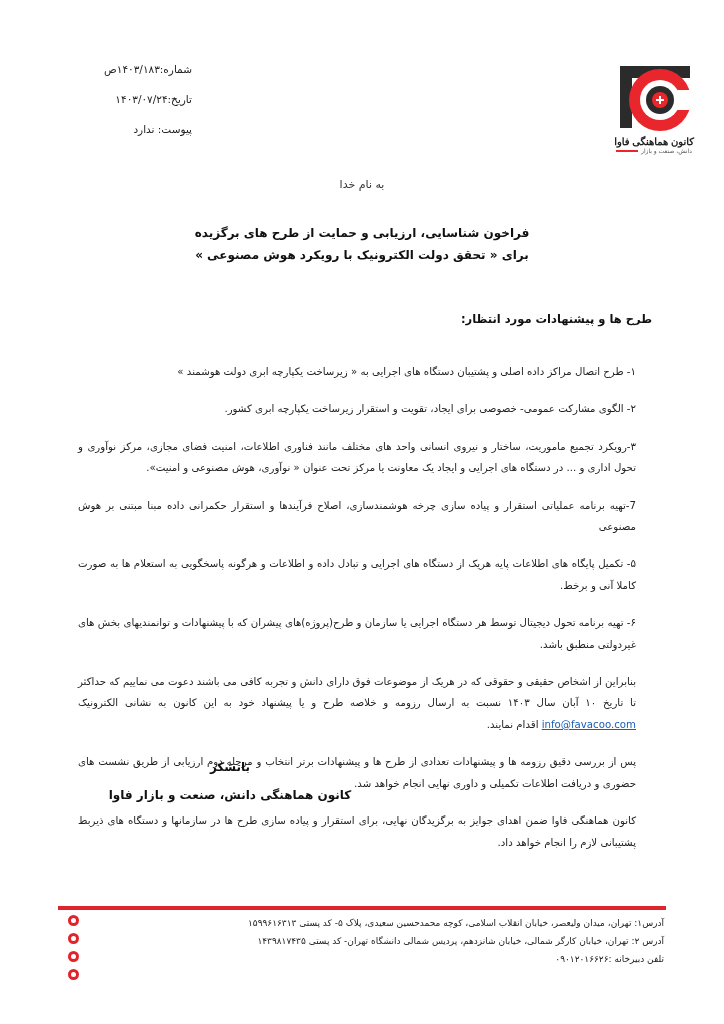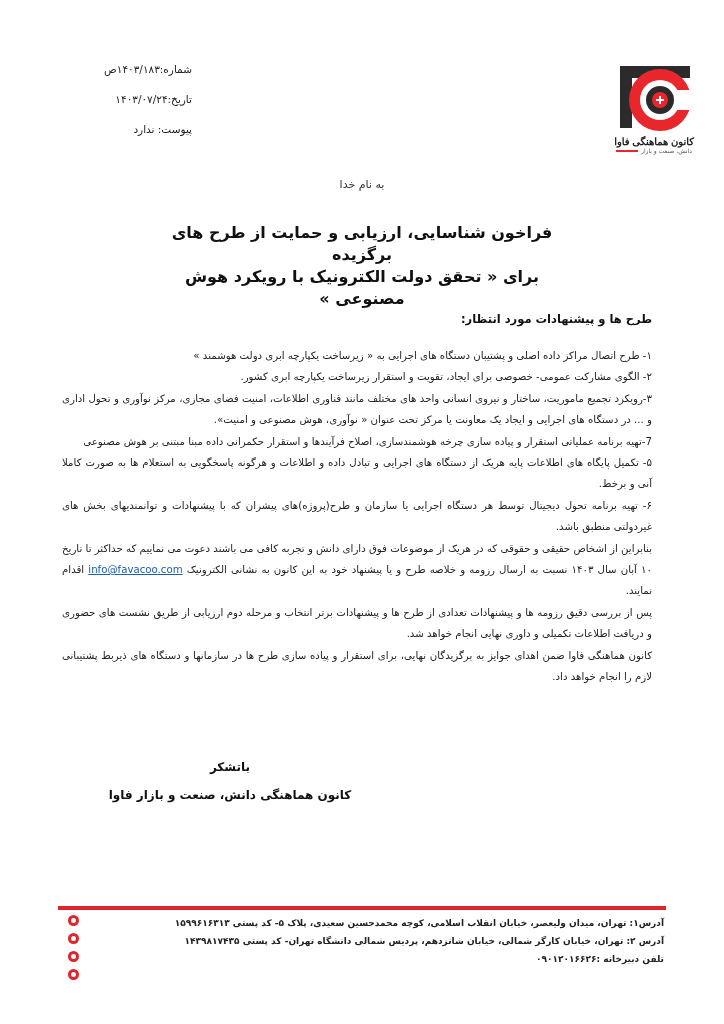--- a/index.html
+++ b/index.html
@@ -9,34 +9,34 @@
           font-weight:normal; font-size:10.5px; line-height:30px; direction:rtl; color:#222; }
   #meta div { white-space:nowrap; }
   #logo { position:absolute; left:616px; top:60px; width:78px; }
   #logo svg { display:block; }
   #logo .name { font-size:10px; font-weight:bold; text-align:right; direction:rtl; color:#222; margin-top:2px; white-space:nowrap;font-family:Liberation Serif, serif; }
   #logo .sub { display:flex; align-items:center; justify-content:flex-end; gap:3px; direction:rtl; font-size:6px; color:#555; white-space:nowrap; }
   #logo .sub .bar { width:22px; height:2px; background:#e8262c; }
   #basmala { position:absolute; left:0; right:0; top:178px; text-align:center;
              font-size:11px; color:#333; direction:rtl; }
   #title { position:absolute; left:150px; right:150px; top:222px; text-align:center;
-           font-weight:bold; font-size:16px; line-height:22px; direction:rtl; }
+           font-weight:bold; font-size:12px; line-height:22px; direction:rtl; }
   #section { position:absolute; right:72px; top:312px; font-weight:bold;
              font-size:11.5px; direction:rtl; }
   #body { position:absolute; left:62px; right:72px; top:345px; direction:rtl;
           text-align:justify; font-size:10.2px; line-height:21.4px; color:#222; }
-  #body p { margin:0; }
+  #body p { margin:16px; }
   #body a { color:#1a5fb4; text-decoration:underline; }
   #closing { position:absolute; left:100px; width:260px; top:760px; text-align:center;
              font-weight:bold; direction:rtl; }
   #closing .thanks { font-size:12px; margin-bottom:14px; }
   #closing .org { font-size:12px; }
   #footer-line { position:absolute; left:58px; right:58px; top:906px; height:4px; background:#e0242b; }
   #footer { position:absolute; right:60px; top:914px; direction:rtl; font-size:9px;
-            font-weight:bold; line-height:18px; color:#222; }
+            font-weight:normal; line-height:18px; color:#222; }
   #footer-icons { position:absolute; left:68px; top:915px; width:14px; }
   #footer-icons .ic { width:11px; height:11px; border-radius:50%; background:#e0242b;
                       margin-bottom:7px; position:relative; }
   #footer-icons .ic::after { content:""; position:absolute; left:3px; top:3px; width:5px; height:5px;
                              background:#fff; border-radius:50%; }
 </style>
 </head>
 <body>
 
 <div id="meta">

